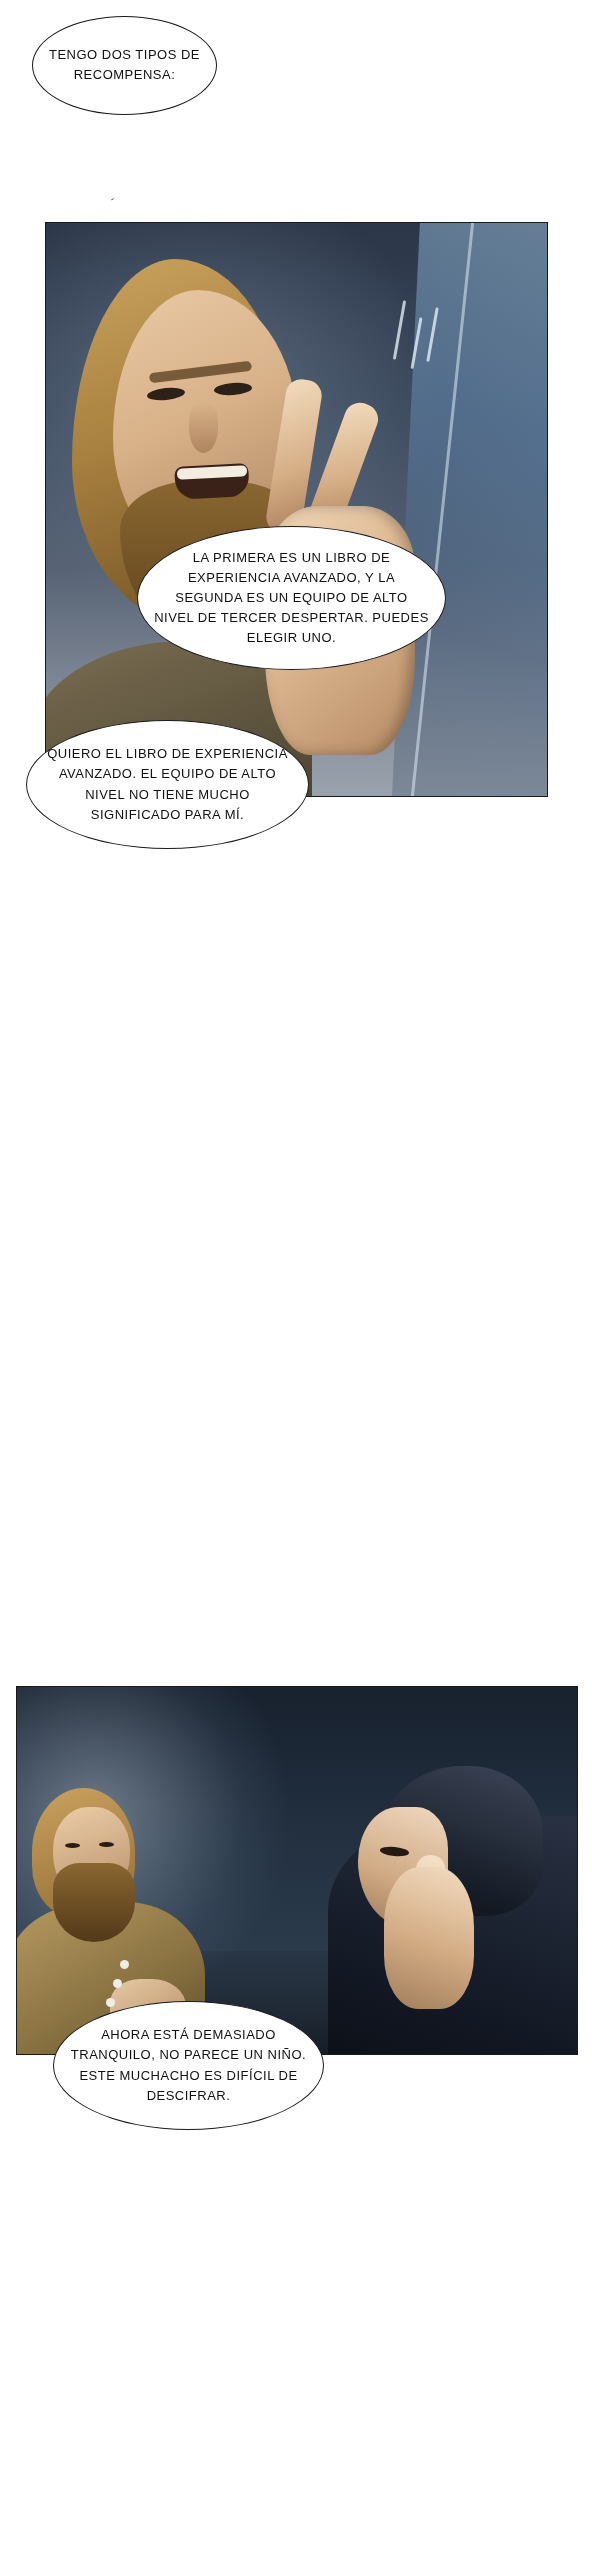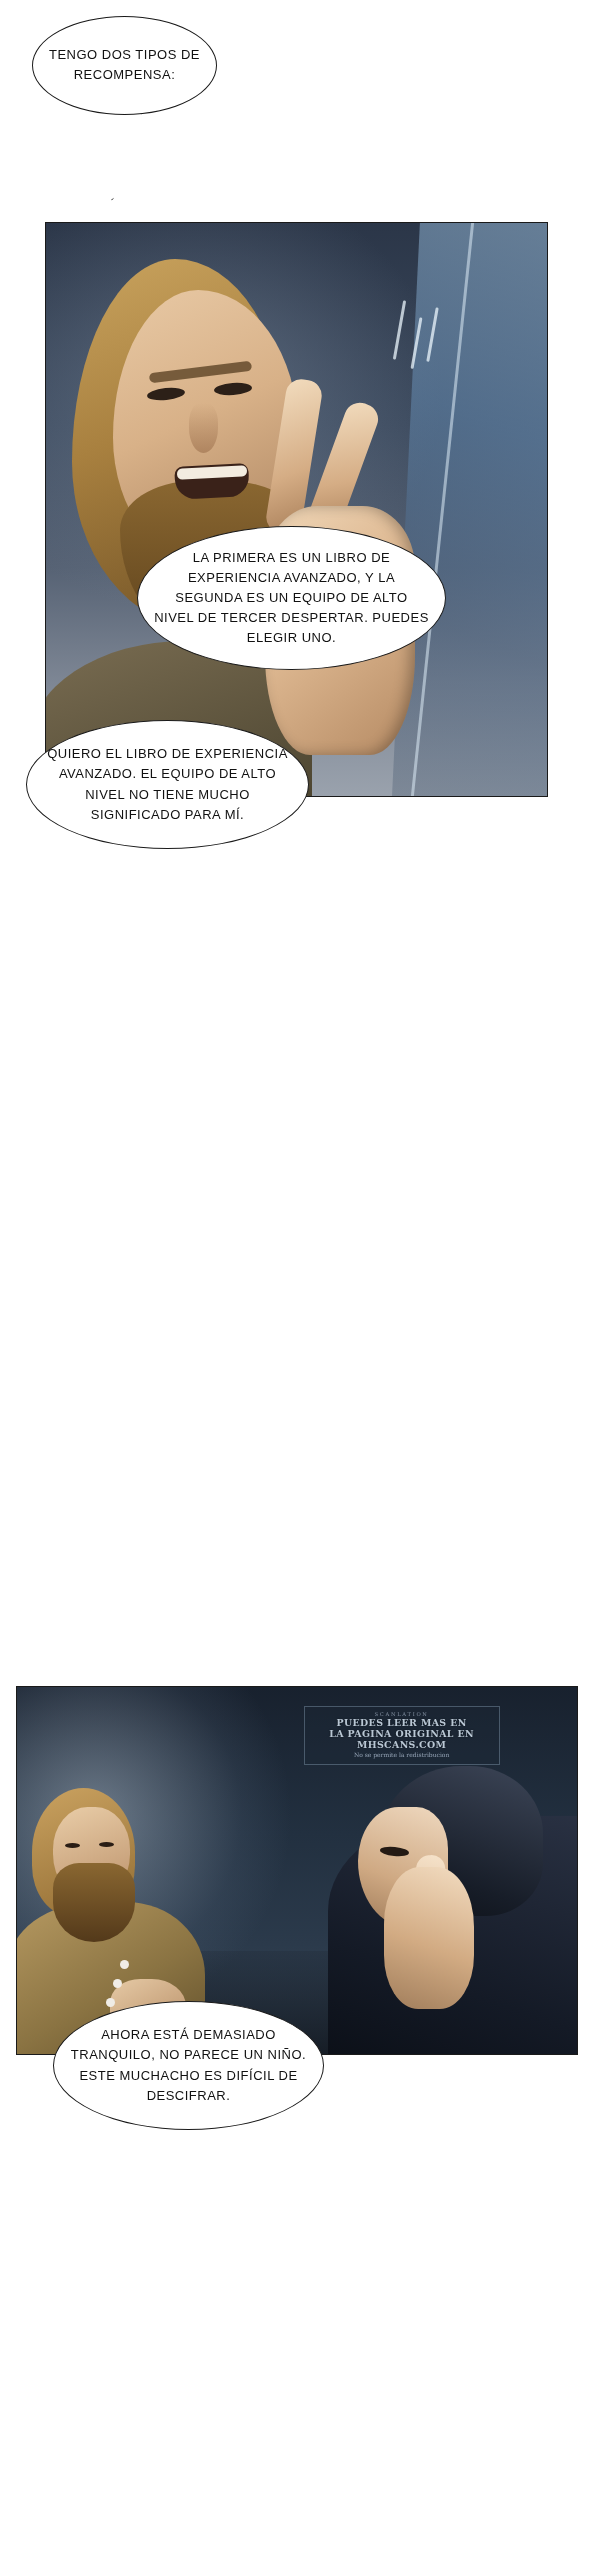--- a/index.html
+++ b/index.html
@@ -472,27 +472,20 @@
     <div class="m-hair"></div>
     <div class="m-face"></div>
     <div class="m-eye" style="left:48px; top:156px;"></div>
     <div class="m-eye" style="left:82px; top:155px;"></div>
     <div class="m-beard"></div>
     <div class="m-hand"></div>
     <div class="m-dot" style="left:103px; top:273px;"></div>
     <div class="m-dot" style="left:96px; top:292px;"></div>
     <div class="m-dot" style="left:89px; top:311px;"></div>
 
-    <div class="watermark">
-      <div class="wtop">SCANLATION</div>
-      <div class="wl1">PUEDES LEER MAS EN</div>
-      <div class="wl2">LA PAGINA ORIGINAL EN</div>
-      <div class="wl1">MHSCANS.COM</div>
-      <div class="wl3">No se permite la redistribucion</div>
-    </div>
   </div>
 
   <div class="tail" id="tail-1"></div>
   <div id="tail-1-cover"></div>
 
   <div class="balloon" id="balloon-2">
     <div class="txt">LA PRIMERA ES UN LIBRO DE EXPERIENCIA AVANZADO, Y LA SEGUNDA ES UN EQUIPO DE ALTO NIVEL DE TERCER DESPERTAR. PUEDES ELEGIR UNO.</div>
   </div>
 
   <div class="balloon" id="balloon-1">

